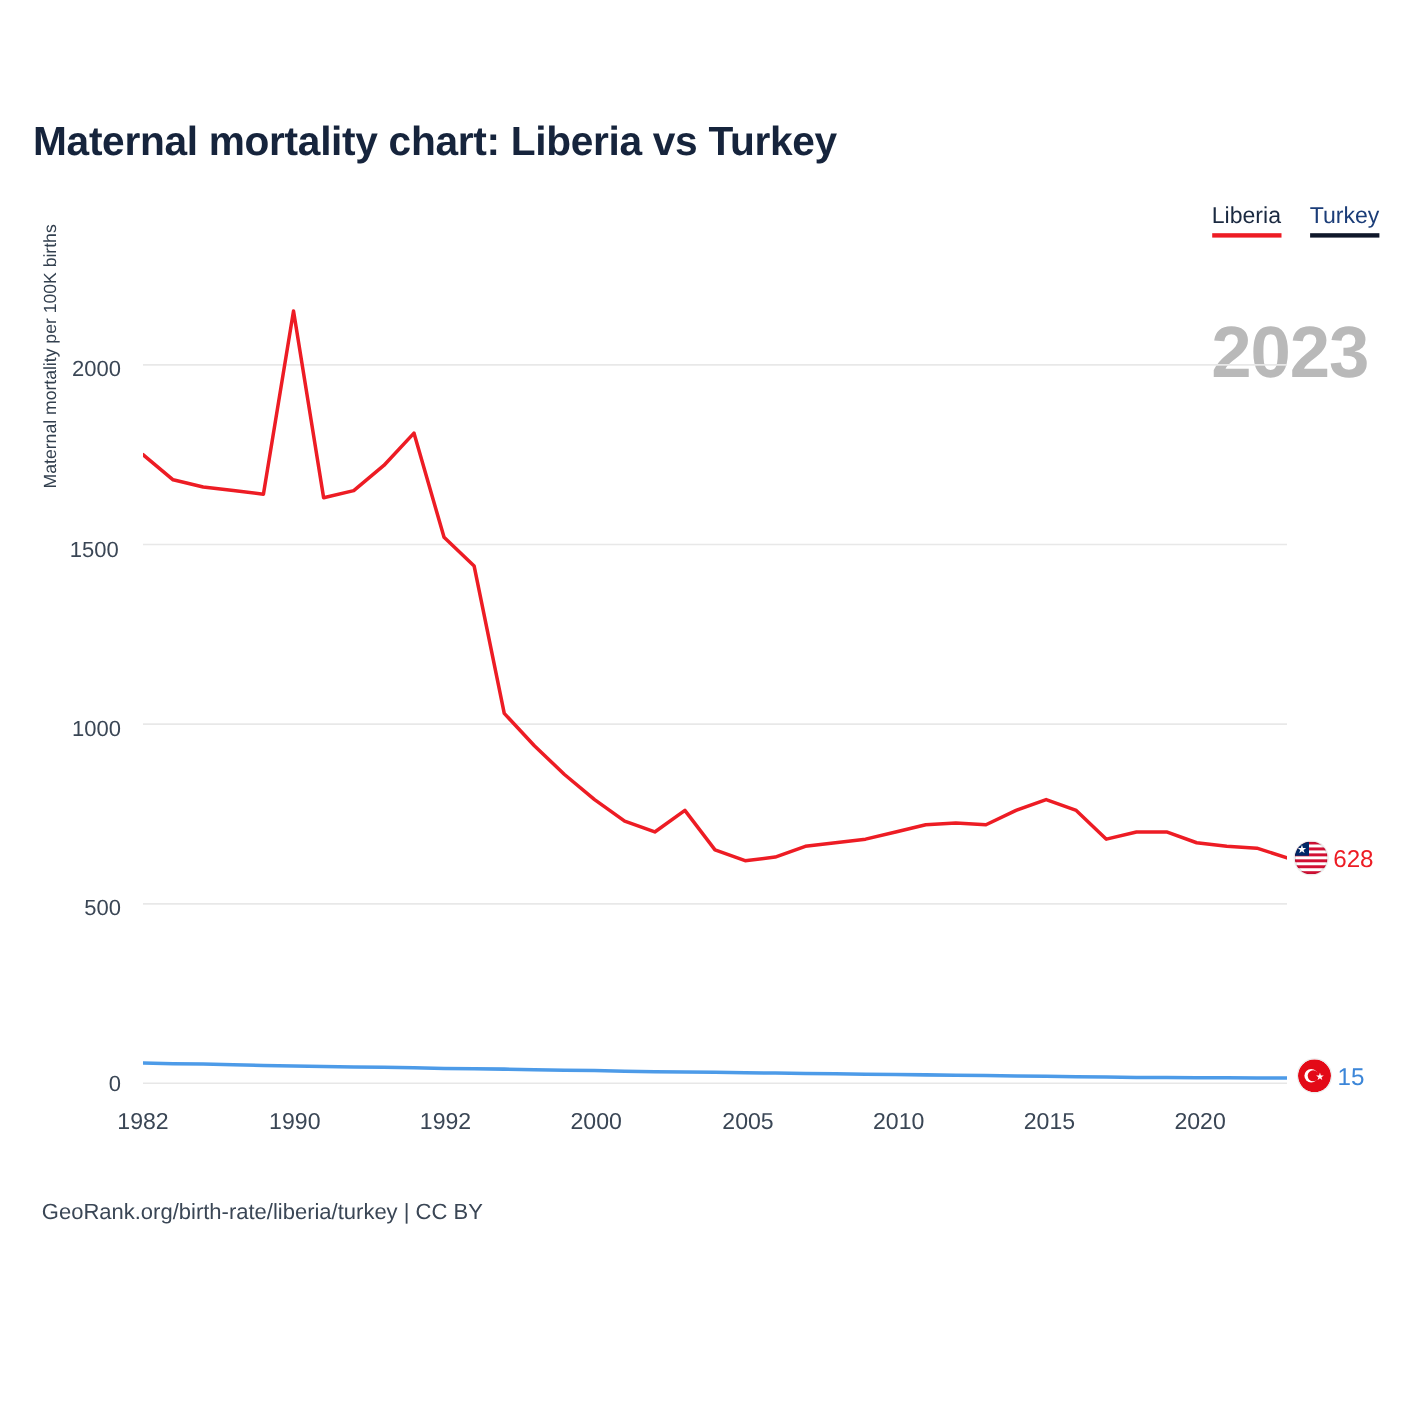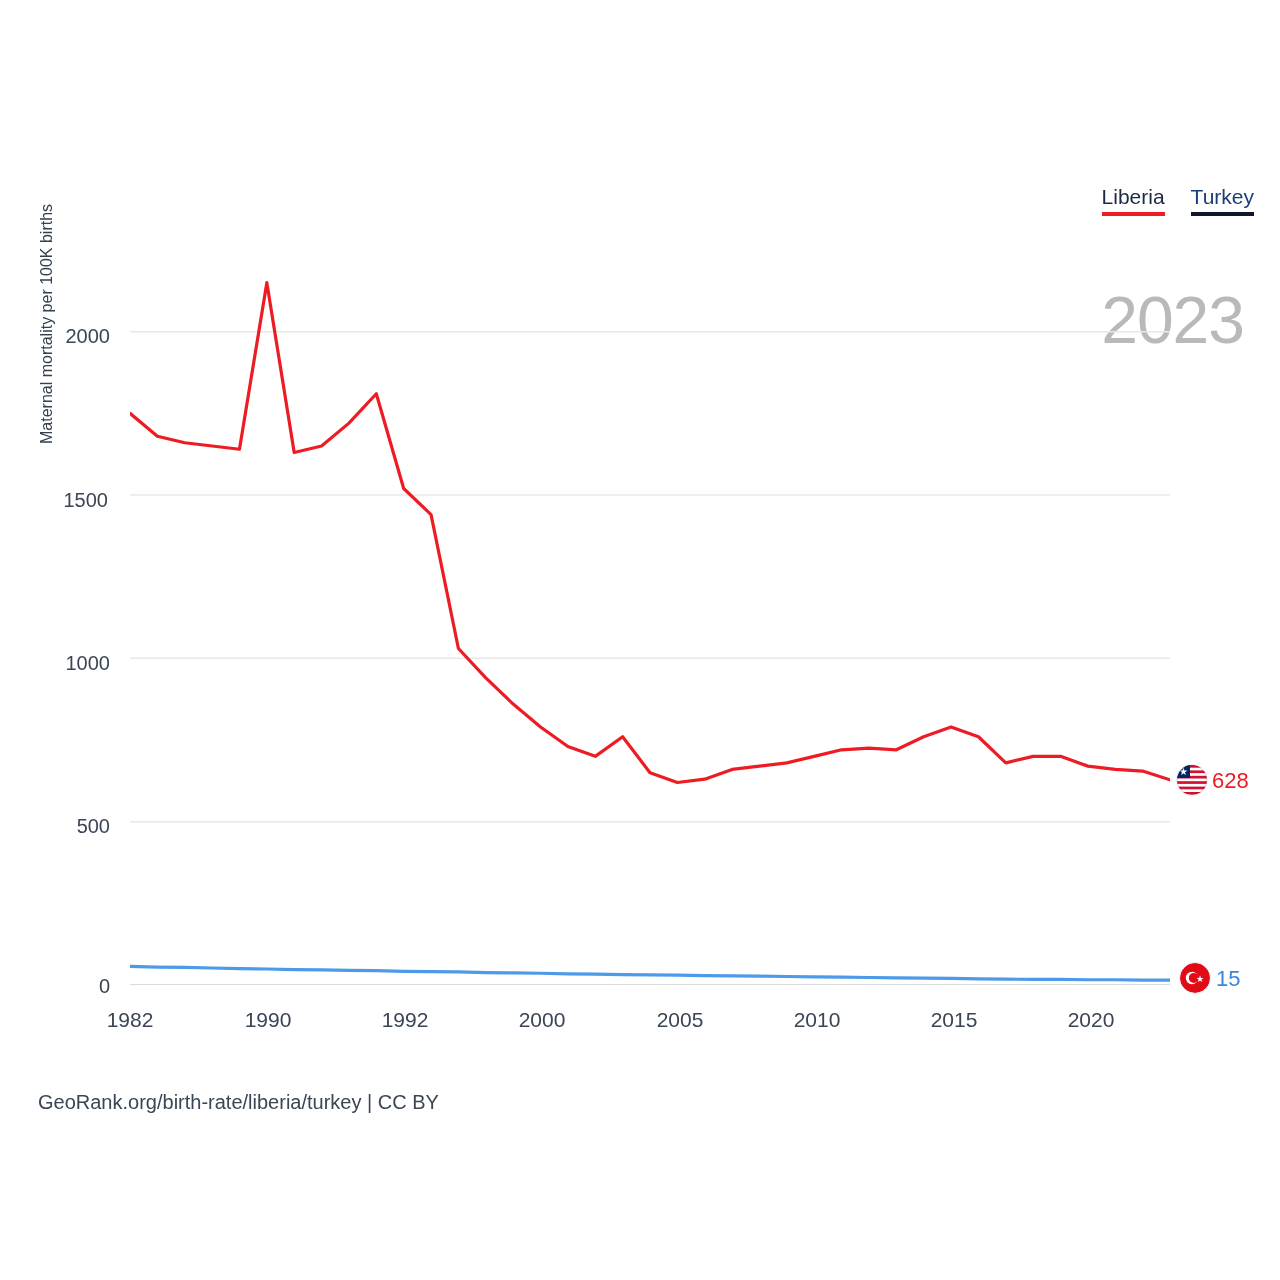--- a/index.html
+++ b/index.html
@@ -47,21 +47,21 @@
   }
   .legend-item.turkey {
     border-bottom: 4px solid #0f172a;
     color: #1b3d78;
   }
   .yearbig {
     position: absolute;
     right: 36px;
     top: 282px;
     font-size: 66px;
-    font-weight: normal;
+    font-weight: bold;
     color: #b9b9b9;
     letter-spacing: -1px;
   }
   .ylabel {
     position: absolute;
     left: 38px;
     top: 420px;
     width: 24px;
     font-size: 16px;
     color: #33404f;
@@ -121,20 +121,21 @@
     font-size: 20px;
     color: #3a4655;
     line-height: 1.75;
   }
 </style>
 </head>
 <body>
 
 <div class="page">
 
+  <div class="title">Maternal mortality chart: Liberia vs Turkey</div>
 
   <div class="legend">
     <div class="legend-item liberia">Liberia</div>
     <div class="legend-item turkey">Turkey</div>
   </div>
 
   <div class="yearbig">2023</div>
 
   <div class="ylabel">
     <span>Maternal mortality per 100K births</span>

